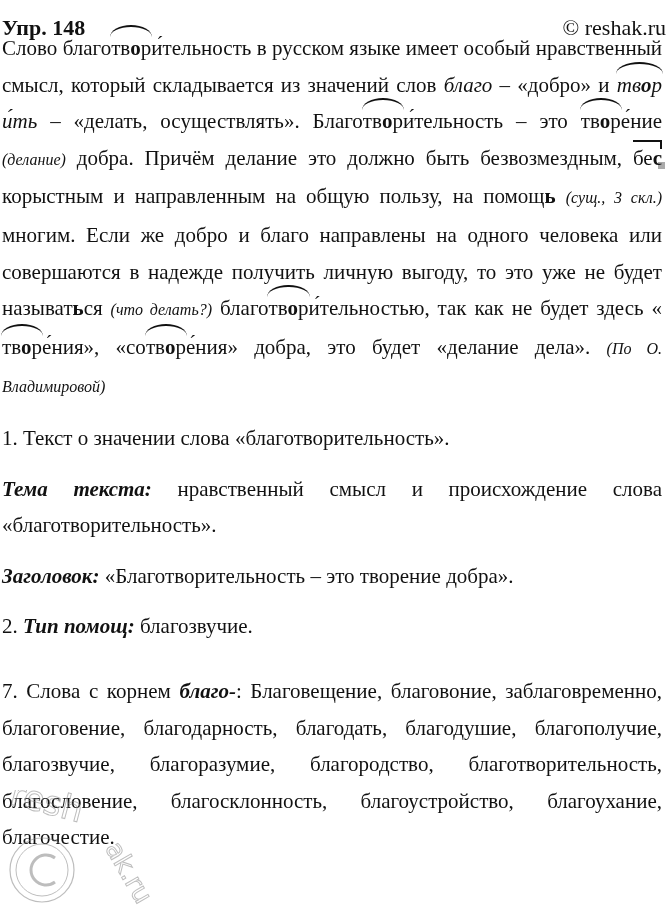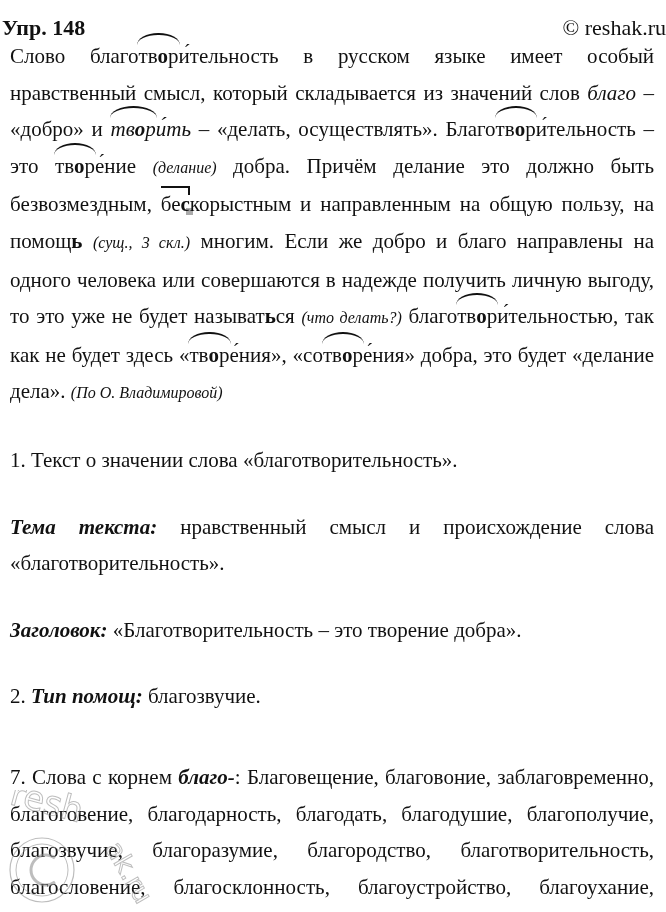--- a/index.html
+++ b/index.html
@@ -11,21 +11,21 @@
     position: absolute; top: 16px; left: 0; width: 666px; height: 30px;
     display: flex; justify-content: space-between; align-items: flex-start;
     font-size: 22px; line-height: 24px;
   }
   .header .ex { font-weight: bold; padding-left: 2px; }
   .header .site { }
   .doc {
     position: absolute; top: 30px; left: 2px; width: 660px;
     font-size: 21px; line-height: 36.6px; text-align: justify;
   }
-  .para { margin: 8px; }
+  .para { margin: 0; }
   .gap { height: 14px; }
   .it { font-style: italic; }
   .small-it { font-style: italic; font-size: 16px; }
   .bi { font-style: italic; font-weight: bold; }
   .root { position: relative; display: inline-block; }
   .root::before {
     content: ""; position: absolute; left: -1px; right: -1px; top: -5px;
     height: 10px; border-top: 2px solid #111; border-radius: 50% 50% 0 0 / 100% 100% 0 0;
   }
   .prefix { position: relative; display: inline-block; }

